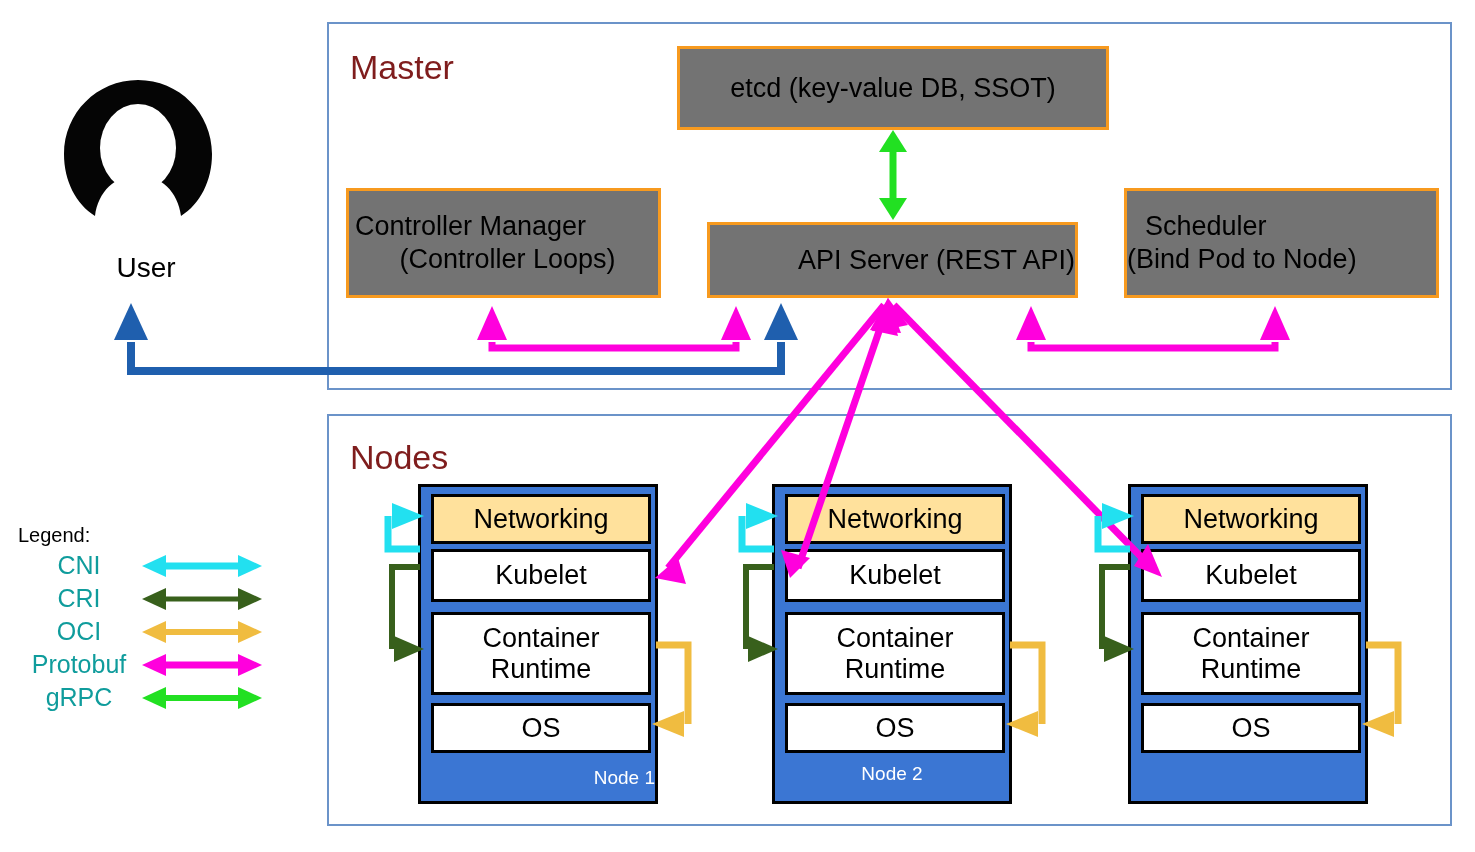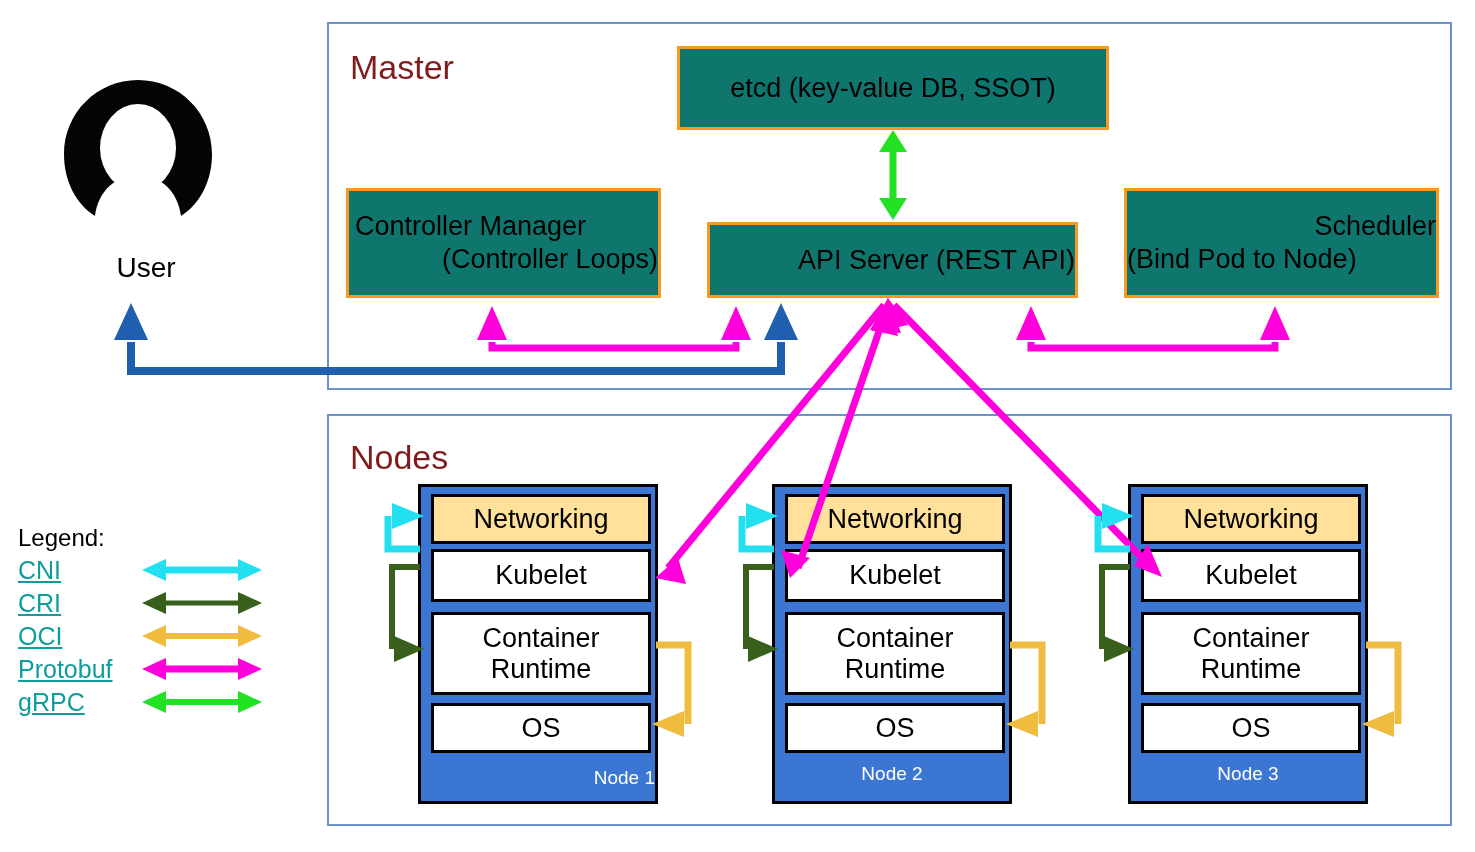--- a/index.html
+++ b/index.html
@@ -25,21 +25,21 @@
   .group-title {
     position: absolute;
     font-size: 34px;
     color: #7f1d1d;
     white-space: nowrap;
   }
 
   
   .master-box {
     border: 3px solid #f79a1f;
-    background: #0f766e;
+    background: #737373;
     display: flex;
     align-items: center;
     justify-content: center;
     text-align: center;
     font-size: 27px;
     line-height: 1.22;
     color: #000000;
   }
 
   
@@ -75,37 +75,37 @@
     position: absolute;
     font-size: 28px;
     color: #000000;
     text-align: center;
     width: 120px;
   }
 
   
   #legend { position: absolute; left: 18px; top: 524px; }
   .legend-title {
-    font-size: 24px;
+    font-size: 20px;
     color: #000000;
     margin: 0 0 2px 0;
     line-height: 1.15;
   }
   .legend-row {
     display: flex;
     align-items: center;
     height: 33px;
   }
   .legend-label {
     width: 122px;
     font-size: 25px;
     color: #0f9c9c;
-    text-decoration: underline;
     line-height: 1;
     white-space: nowrap;
+    text-align: center;
   }
   .legend-arrow { width: 124px; height: 26px; display: block; }
 
   
   #wires {
     position: absolute;
     left: 0; top: 0;
     width: 1475px; height: 852px;
     pointer-events: none;
   }
@@ -127,29 +127,29 @@
 
   <div class="abs group-box" style="left:327px; top:22px; width:1125px; height:368px;"></div>
   <div class="group-title" style="left:350px; top:48px;">Master</div>
 
   <div class="abs master-box" style="left:677px; top:46px; width:432px; height:84px;">
     <span>etcd (key-value DB, SSOT)</span>
   </div>
 
   <div class="abs master-box" style="left:346px; top:188px; width:315px; height:110px; flex-direction:column;">
     <span style="display:block; width:100%; text-align:left; padding-left:6px; box-sizing:border-box;">Controller Manager</span>
-    <span style="display:block; width:100%; text-align:right; padding-left:8px; box-sizing:border-box;">(Controller Loops)</span>
+    <span style="display:block; width:100%; text-align:center; padding-left:8px; box-sizing:border-box;">(Controller Loops)</span>
   </div>
 
   <div class="abs master-box" style="left:707px; top:222px; width:371px; height:76px;justify-content:flex-end;">
     <span>API Server (REST API)</span>
   </div>
 
   <div class="abs master-box" style="left:1124px; top:188px; width:315px; height:110px; flex-direction:column;">
-    <span style="display:block; width:100%; text-align:right; padding-left:18px; box-sizing:border-box;">Scheduler</span>
+    <span style="display:block; width:100%; text-align:left; padding-left:18px; box-sizing:border-box;">Scheduler</span>
     <span style="display:block; width:100%; text-align:left; box-sizing:border-box;">(Bind Pod to Node)</span>
   </div>
 
   <div class="abs group-box" style="left:327px; top:414px; width:1125px; height:412px;"></div>
   <div class="group-title" style="left:350px; top:438px;">Nodes</div>
 
   <div class="abs node-card" style="left:418px; top:484px; width:240px; height:320px;">
     <div class="node-layer networking" style="left:10px; top:7px; width:220px; height:50px;">
       <span>Networking</span>
     </div>
@@ -190,21 +190,20 @@
     <div class="node-layer" style="left:10px; top:62px; width:220px; height:53px;">
       <span>Kubelet</span>
     </div>
     <div class="node-layer" style="left:10px; top:125px; width:220px; height:83px; flex-direction:column;">
       <span>Container</span>
       <span>Runtime</span>
     </div>
     <div class="node-layer" style="left:10px; top:216px; width:220px; height:50px;">
       <span>OS</span>
     </div>
-    <div class="node-name" style="top:276px;">Node 3</div>
   </div>
 
   <div id="legend">
     <div class="legend-title">Legend:</div>
 
     <div class="legend-row">
       <span class="legend-label">CNI</span>
       <svg class="legend-arrow" viewBox="0 0 124 26">
         <line x1="20" y1="13" x2="104" y2="13" stroke="#22e0f0" stroke-width="7"></line>
         <polygon points="2,13 26,2 26,24" fill="#22e0f0"></polygon>

